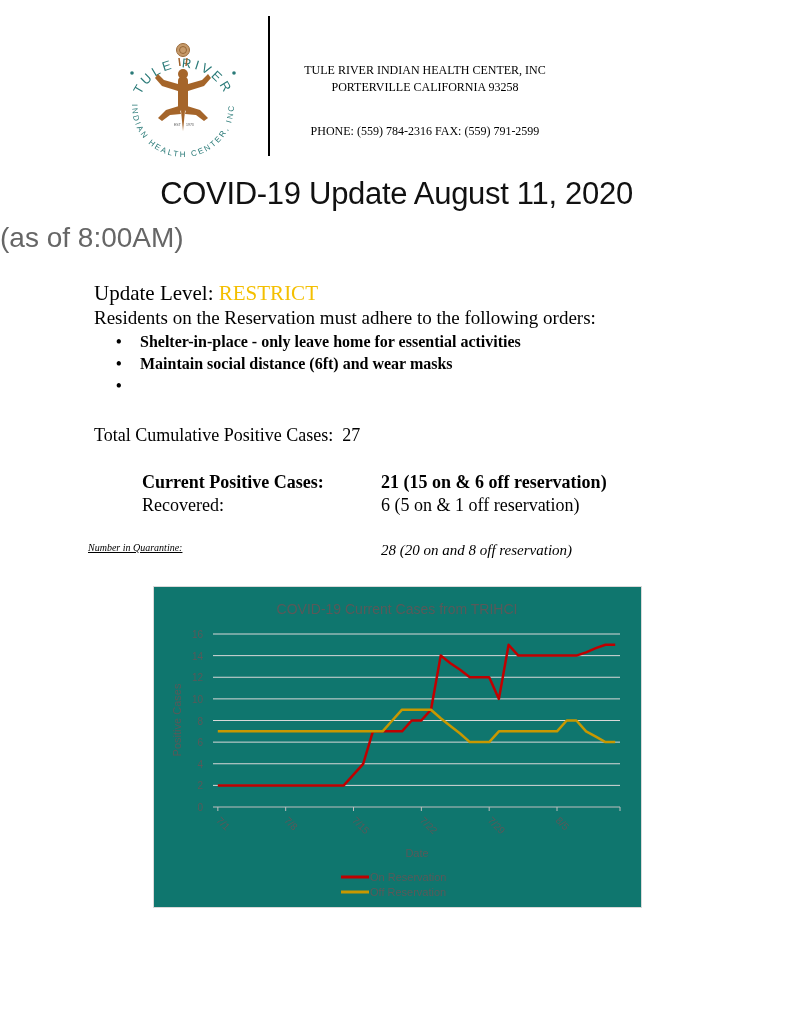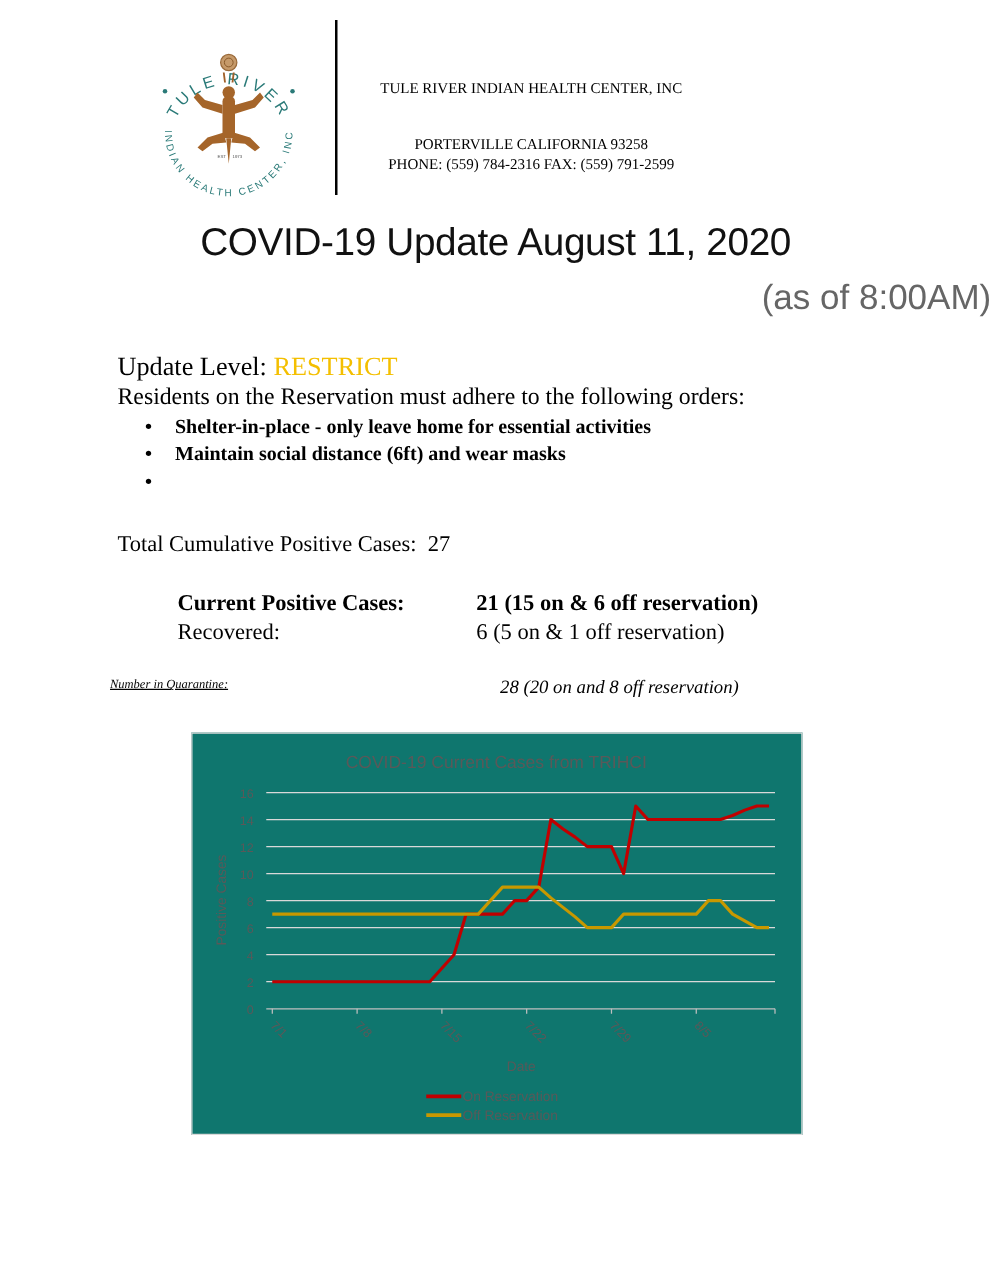--- a/index.html
+++ b/index.html
@@ -2,34 +2,34 @@
 <html><head>
 <meta charset="utf-8">
 <style>
   html, body { margin:0; padding:0; background:#ffffff; }
   body { width:793px; height:1024px; position:relative; overflow:hidden; font-family:"Liberation Serif", serif; color:#000; }
   .abs { position:absolute; }
   .logo { left:118px; top:36px; width:130px; height:130px; }
   .vline { left:268px; top:16px; width:2px; height:140px; background:#000; }
   .hdr { left:270px; width:310px; text-align:center; font-weight:normal; font-size:12px; font-family:"Liberation Serif", serif; }
   .title { left:0; width:793px; text-align:center; top:176px; font-family:"Liberation Sans", sans-serif; font-size:31px; font-weight:normal; color:#111; letter-spacing:-0.3px; }
-  .subtitle { left:0; width:793px; text-align:right; top:222px; font-family:"Liberation Sans", sans-serif; font-size:28px; color:#666; }
+  .subtitle { left:0; width:793px; text-align:left; top:222px; font-family:"Liberation Sans", sans-serif; font-size:28px; color:#666; }
   .alert { left:94px; top:281px; font-size:21px; }
   .alert .lvl { color:#f4bf00; }
   .intro { left:94px; top:307px; font-size:19px; }
   ul.orders { position:absolute; left:116px; top:331px; margin:0; padding:0; list-style:none; font-size:16px; font-weight:bold; }
   ul.orders li { height:22px; line-height:22px; position:relative; padding-left:24px; }
   ul.orders li .bullet { position:absolute; left:0; top:0; }
   .total { left:94px; top:425px; font-size:18px; }
   .cur-label { left:142px; top:472px; font-size:18px; font-weight:bold; }
   .cur-val { left:381px; top:472px; font-size:18px; font-weight:bold; }
   .rec-label { left:142px; top:495px; font-size:18px; }
   .rec-val { left:381px; top:495px; font-size:18px; }
   .q-label { left:88px; top:542px; font-size:10px; font-style:italic;text-decoration:underline; }
-  .q-val { left:381px; top:542px; font-size:15px; font-style:italic;margin-left:19px; }
+  .q-val { left:381px; top:542px; font-size:15px; font-style:italic; }
   .chart-box { left:153px; top:586px; width:487px; height:320px; border:1px solid #d9d9d9; background:#0f766e; }
   svg text { font-family:"Liberation Sans", sans-serif; }
 </style>
 </head>
 <body>
 
 <div class="abs logo">
   <svg width="130" height="130" viewBox="0 0 130 130">
     <defs>
       <path id="arcTop" d="M 20 68 A 46 46 0 0 1 110 68"></path>
@@ -56,21 +56,21 @@
       <path d="M63 75 L65 95 L67 75 Z"></path>
     </g>
     <text x="56" y="90" font-size="3.5" fill="#555" font-family="Liberation Serif, serif">EST</text>
     <text x="68" y="90" font-size="3.5" fill="#555" font-family="Liberation Serif, serif">1973</text>
   </svg>
 </div>
 
 <div class="abs vline"></div>
 
 <div class="abs hdr" style="top:63px;">TULE RIVER INDIAN HEALTH CENTER, INC</div>
-<div class="abs hdr" style="top:108px;">PORTERVILLE CALIFORNIA 93258</div>
+<div class="abs hdr" style="top:80px;">PORTERVILLE CALIFORNIA 93258</div>
 <div class="abs hdr" style="top:124px;">PHONE: (559) 784-2316 FAX: (559) 791-2599</div>
 
 <div class="abs title">COVID-19 Update August 11, 2020</div>
 <div class="abs subtitle">(as of 8:00AM)</div>
 
 <div class="abs alert">
   <span>Update Level: </span><span class="lvl">RESTRICT</span>
 </div>
 <div class="abs intro">Residents on the Reservation must adhere to the following orders:</div>
 

